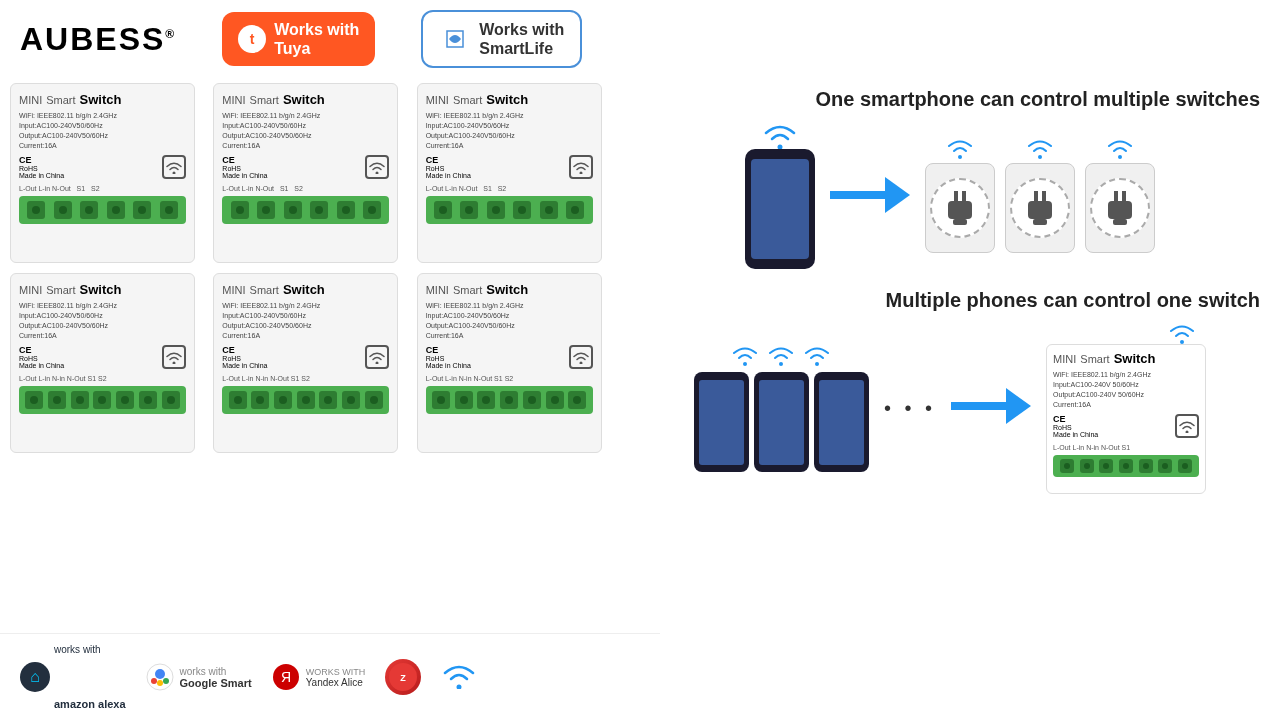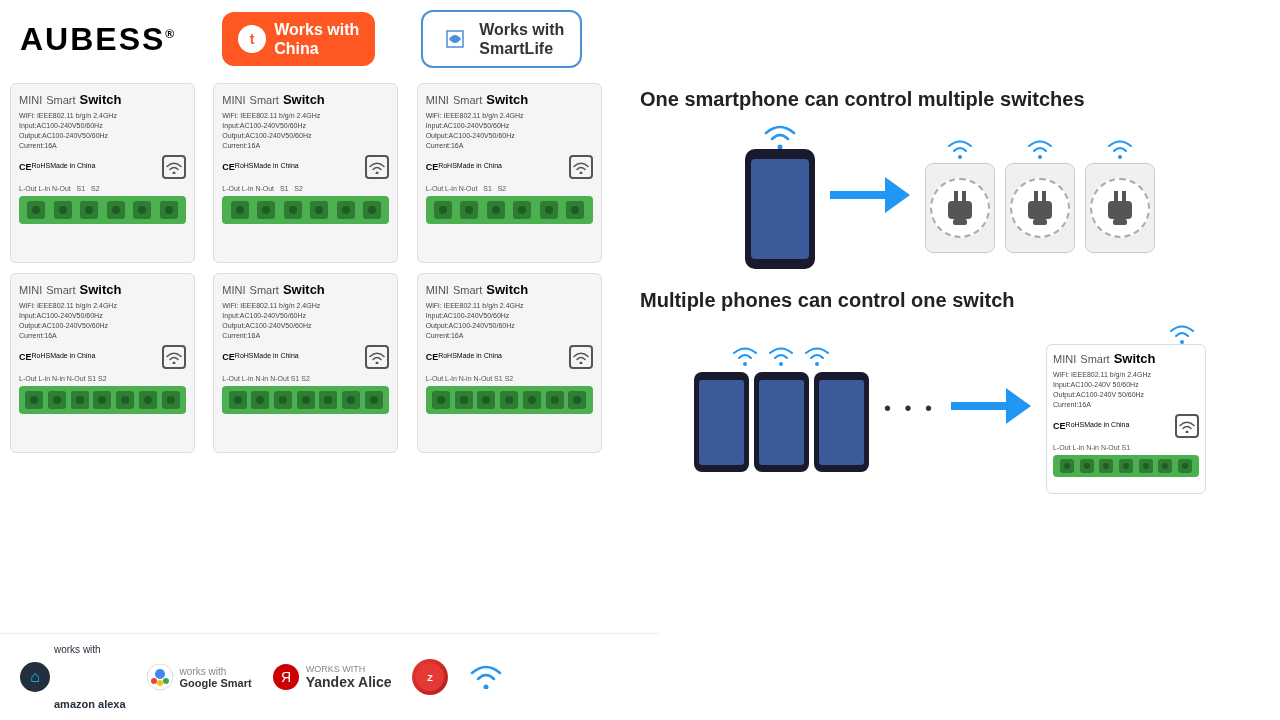--- a/index.html
+++ b/index.html
@@ -134,21 +134,21 @@
     }
 
     .switch-footer {
       display: flex;
       align-items: center;
       justify-content: space-between;
       margin-bottom: 6px;
     }
     .ce-rohs {
       display: flex;
-      flex-direction: row;
+      flex-direction: column;
       font-size: 7px;
     }
     .ce-mark { font-size: 9px; font-weight: bold; }
     .wifi-badge {
       width: 24px;
       height: 24px;
       border: 2px solid #555;
       border-radius: 4px;
       display: flex;
       align-items: center;
@@ -213,21 +213,21 @@
     }
 
     .right-section {
       margin-bottom: 20px;
     }
 
     .section-title {
       font-size: 20px;
       font-weight: bold;
       color: #222;
-      text-align: left;
+      text-align: right;
       margin-bottom: 10px;
     }
 
     
     .control-diagram {
       display: flex;
       align-items: center;
       justify-content: center;
       gap: 15px;
     }
@@ -374,21 +374,21 @@
 
 <div class="header">
   <div class="brand-logo">
     <span>AUBESS</span><span class="brand-reg">®</span>
   </div>
 
   <div class="badge-tuya">
     <div class="tuya-icon">t</div>
     <div class="badge-text">
       <span>Works with</span>
-      <span>China</span>
+      <span>Tuya</span>
     </div>
   </div>
 
   <div class="badge-smartlife">
     <svg class="sl-icon" viewBox="0 0 32 32" fill="none">
       <path d="M8 8 L24 8 L24 24 L8 24 Z" fill="none" stroke="#4a90d9" stroke-width="1.5"></path>
       <path d="M10 16 Q16 8 22 16 Q16 24 10 16" fill="#4a90d9"></path>
     </svg>
     <div class="badge-text">
       <span>Works with</span>
@@ -656,21 +656,21 @@
         </div>
       </div>
 
       <div class="logo-item">
         <svg width="28" height="28" viewBox="0 0 28 28">
           <circle cx="14" cy="14" r="13" fill="#cc0000"></circle>
           <text x="14" y="19" text-anchor="middle" font-size="14" fill="white" font-family="Arial">Я</text>
         </svg>
         <div style="display:flex;flex-direction:column;font-size:10px;">
           <span style="color:#888;font-size:9px;">WORKS WITH</span>
-          <span style="font-weight:bold;font-size:14px;color:#333;">Yandex Alice</span>
+          <span style="font-weight:normal;font-size:10px;color:#333;">Yandex Alice</span>
         </div>
       </div>
 
       <div class="zigbee-logo">
         <svg width="30" height="30" viewBox="0 0 30 30">
           <circle cx="15" cy="15" r="14" fill="#e53935"></circle>
           <text x="15" y="19" text-anchor="middle" font-size="9" fill="white" font-family="Arial" font-weight="bold">Z</text>
         </svg>
       </div>
 

